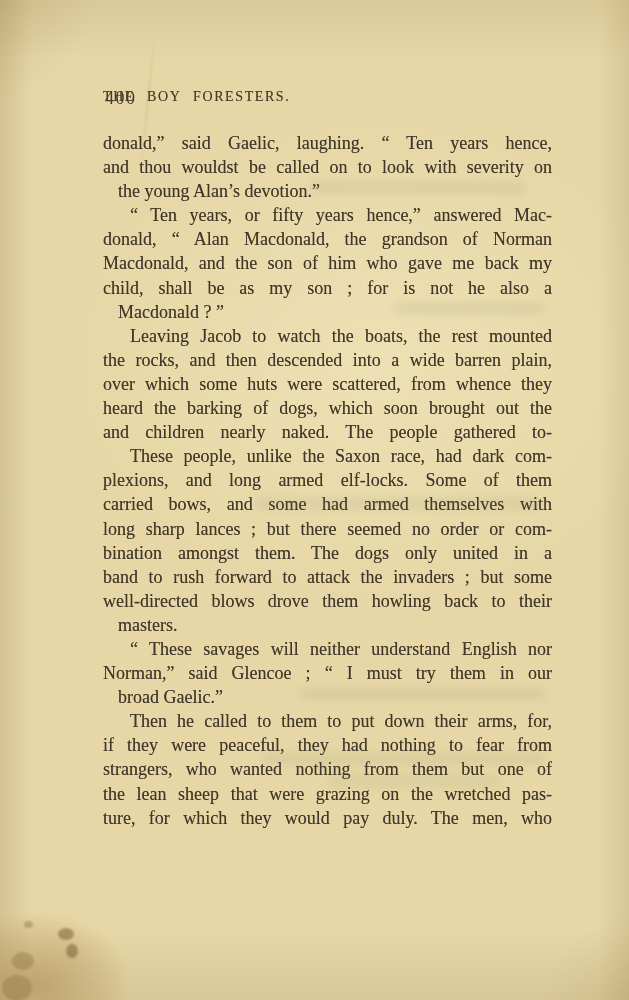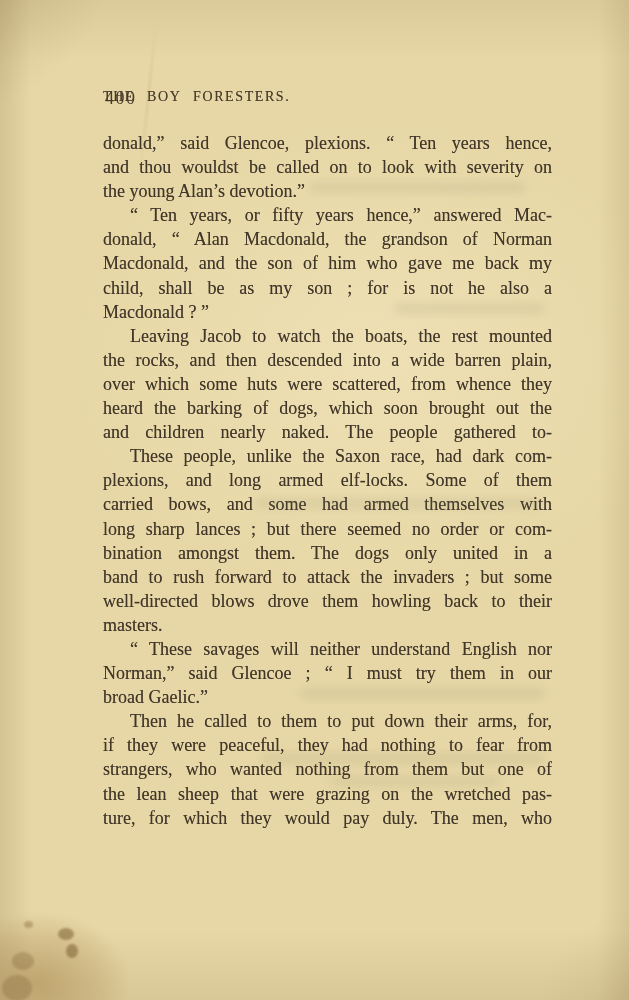--- a/index.html
+++ b/index.html
@@ -66,20 +66,21 @@
     text-shadow: 0 0 0.5px rgba(58,47,28,0.5);
   }
   .line {
     height: 24.1px;
     overflow: hidden;
     text-align: justify;
     text-align-last: justify;
   }
   .line.last {
     text-align-last: left;
+    margin-left: 15px;
   }
   .line.indent {
     text-indent: 27px;
   }
 
   
   .smudge {
     position: absolute;
     background: rgba(128,128,92,0.16);
     filter: blur(4px);
@@ -134,21 +135,21 @@
 <div class="page">
 
   <div class="header">
     <span class="page-number">400</span>
     <span class="running-title">THE BOY FORESTERS.</span>
   </div>
 
   <div class="textblock">
 
     <div>
-      <div class="line">donald,” said Glencoe, plexions.  “ Ten years hence,</div>
+      <div class="line">donald,” said Gaelic, laughing.  “ Ten years hence,</div>
       <div class="line">and thou wouldst be called on to look with severity on</div>
       <div class="line last">the young Alan’s devotion.”</div>
     </div>
 
     <div>
       <div class="line indent">“ Ten years, or fifty years hence,” answered Mac-</div>
       <div class="line">donald, “ Alan Macdonald, the grandson of Norman</div>
       <div class="line">Macdonald, and the son of him who gave me back my</div>
       <div class="line">child, shall be as my son ; for is not he also a</div>
       <div class="line last">Macdonald ? ”</div>

